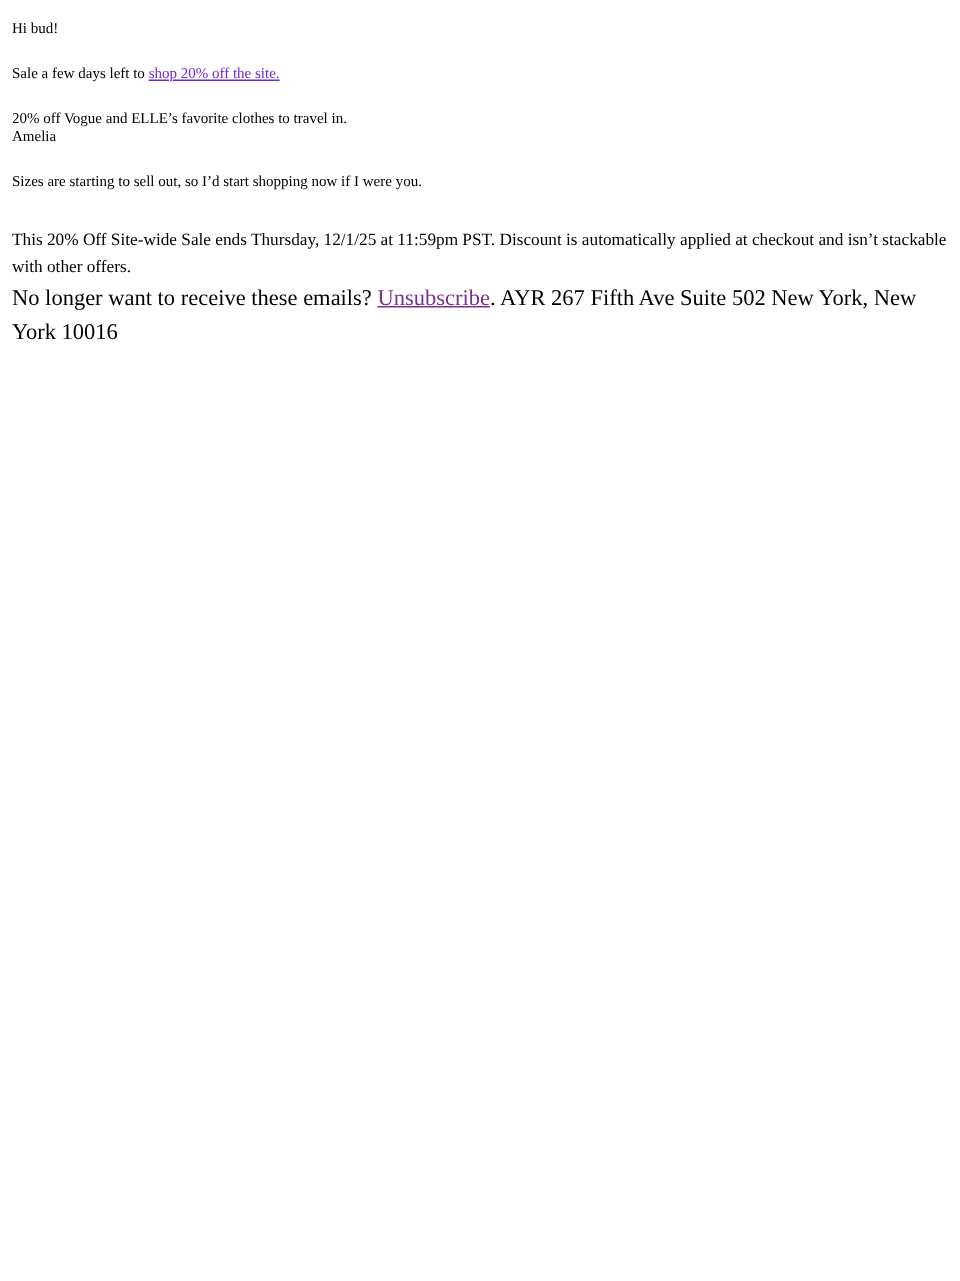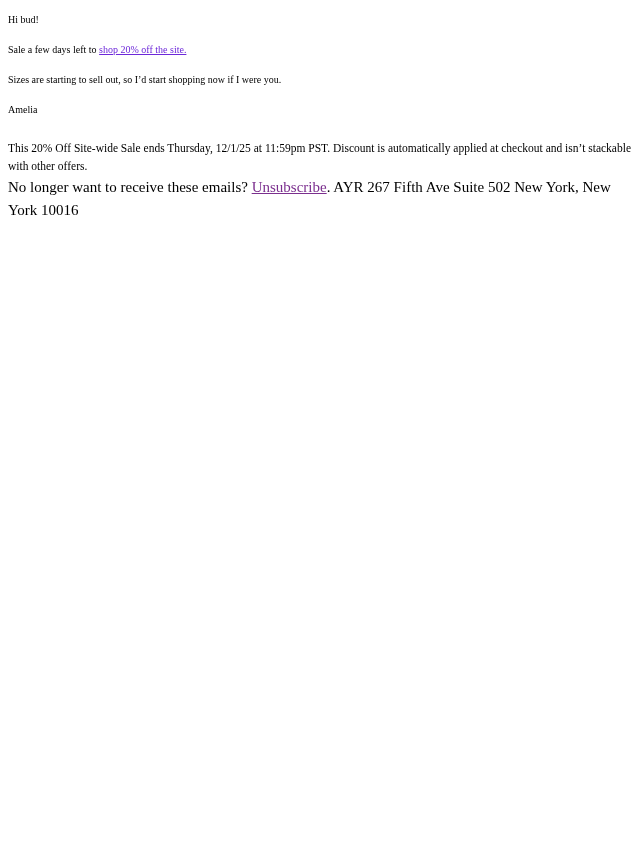--- a/index.html
+++ b/index.html
@@ -62,28 +62,31 @@
 
   <p class="para">
     <span>Hi bud!</span>
   </p>
 
   <p class="para">
     <span>Sale a few days left to </span><a class="link" href="#">shop 20% off the site.</a>
   </p>
 
 
+  <p class="para tight">
+    <span>20% off Vogue and ELLE’s favorite clothes to travel in.</span>
+  </p>
 
 
   <p class="para">
-    <span>Sizes are starting to sell out, so I’d start shopping now if I were you.</span>
+    <span>Amelia</span>
   </p>
 
   <p class="para">
-    <span>Amelia</span>
+    <span>Sizes are starting to sell out, so I’d start shopping now if I were you.</span>
   </p>
 
   <div class="fineprint-block">
     <p class="fineprint">This 20% Off Site-wide Sale ends Thursday, 12/1/25 at 11:59pm PST. Discount is automatically applied at checkout and isn’t stackable with other offers.</p>
   </div>
 
   <div class="footer">
     <span>No longer want to receive these emails? </span><a href="#">Unsubscribe</a><span>. AYR 267 Fifth Ave Suite 502 New York, New York 10016</span>
   </div>
 

